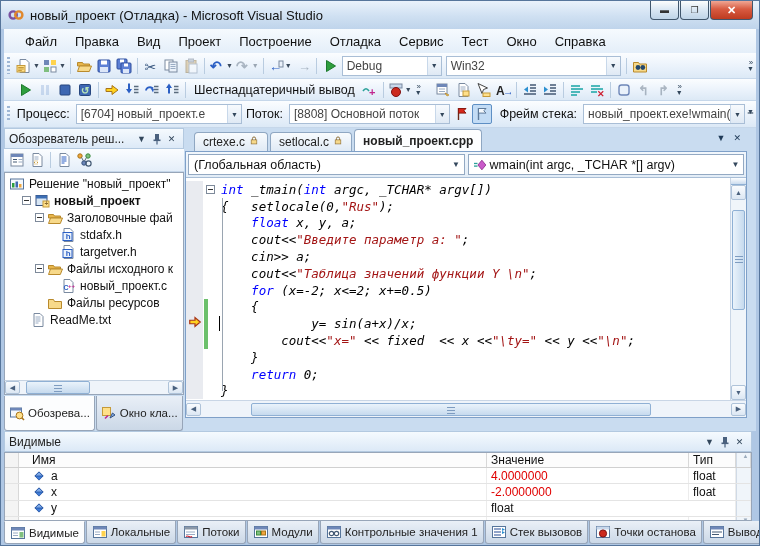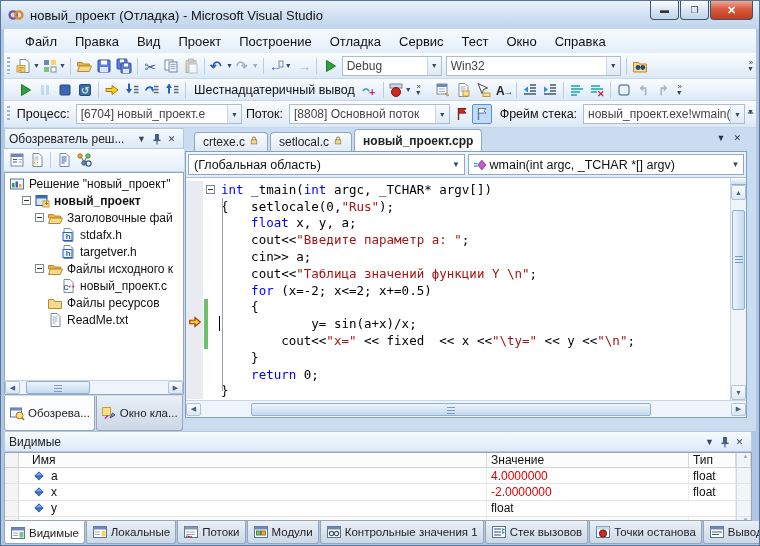--- a/index.html
+++ b/index.html
@@ -83,21 +83,21 @@
   .dtab.active{height:22px;background:#FDFEFF;font-weight:bold;}
   .dt-controls{position:absolute;right:6px;top:5px;display:flex;gap:8px;font-size:9px;color:#1F3A57;}
   .ed-body{height:267px;border:1px solid #7FA0C8;background:#fff;display:flex;flex-direction:column;}
   .navbar{height:26px;background:linear-gradient(#F2F7FC,#E3EDF7);border-bottom:1px solid #A9BED6;
           display:flex;gap:3px;padding:2px 2px;}
   .nv-combo{flex:1;background:#fff;border:1px solid #93A9C3;display:flex;align-items:center;
             justify-content:space-between;font-size:12.5px;color:#111;overflow:hidden;}
   .nv-combo .tx{padding-left:5px;white-space:nowrap;display:flex;align-items:center;gap:2px;}
   .nv-combo .dd{width:15px;align-self:stretch;display:flex;align-items:center;justify-content:center;font-size:8px;color:#33475C;}
   .code-wrap{flex:1;display:flex;overflow:hidden;position:relative;}
-  .code-lines{flex:1;padding-top:3px;position:relative;overflow:hidden;}
+  .code-lines{flex:1;padding-top:3px;position:relative;overflow:hidden;font-style:italic;}
   .cl{height:16.8px;display:flex;align-items:center;}
   .cl-ind{width:17px;align-self:stretch;background:#E9EBF0;flex:none;display:flex;align-items:center;justify-content:center;}
   .cl-fold{width:14px;align-self:stretch;flex:none;position:relative;display:flex;align-items:center;justify-content:center;}
   .chbar{position:absolute;left:1px;top:0;bottom:0;width:4px;}
   .foldbox{width:9px;height:9px;border:1px solid #7E8A9A;background:#fff;position:relative;}
   .foldbox::after{content:"";position:absolute;left:1px;right:1px;top:3px;height:1px;background:#333;}
   .cl-text{font-family:"DejaVu Sans Mono",monospace;font-size:12.5px;white-space:pre;position:relative;padding-left:4px;}
   .caret{position:absolute;left:2px;top:0px;width:1px;height:15px;background:#000;}
   .vguide{position:absolute;width:1px;background:#9AA5B1;}
   .vscroll{width:16px;flex:none;border-left:1px solid #C9D6E6;background:#F0F5FA;display:flex;flex-direction:column;}
@@ -685,21 +685,21 @@
         </div>
         <div class="tree-row" style="padding-left: 30px;">
           <span class="exp-space"></span>
           <span class="ic-wrap">
             <svg width="16" height="16" viewBox="0 0 16 16">
               <path d="M1.5 4.5h5l1 2h7v7h-13z" fill="#F7D98A" stroke="#B98A2C"></path>
             </svg>
           </span>
           <span class="lbl">Файлы ресурсов</span>
         </div>
-        <div class="tree-row" style="padding-left: 30px;">
+        <div class="tree-row" style="padding-left: 13px;">
           <span class="exp-space"></span>
           <span class="ic-wrap">
             <svg width="16" height="16" viewBox="0 0 16 16">
               <path d="M4 1.5h6l3 3v10H4z" fill="#fff" stroke="#7A8AA0"></path>
               <path d="M5.5 5h5M5.5 7h5M5.5 9h5M5.5 11h3" stroke="#9AACC4"></path>
             </svg>
           </span>
           <span class="lbl">ReadMe.txt</span>
         </div>
       </div>

